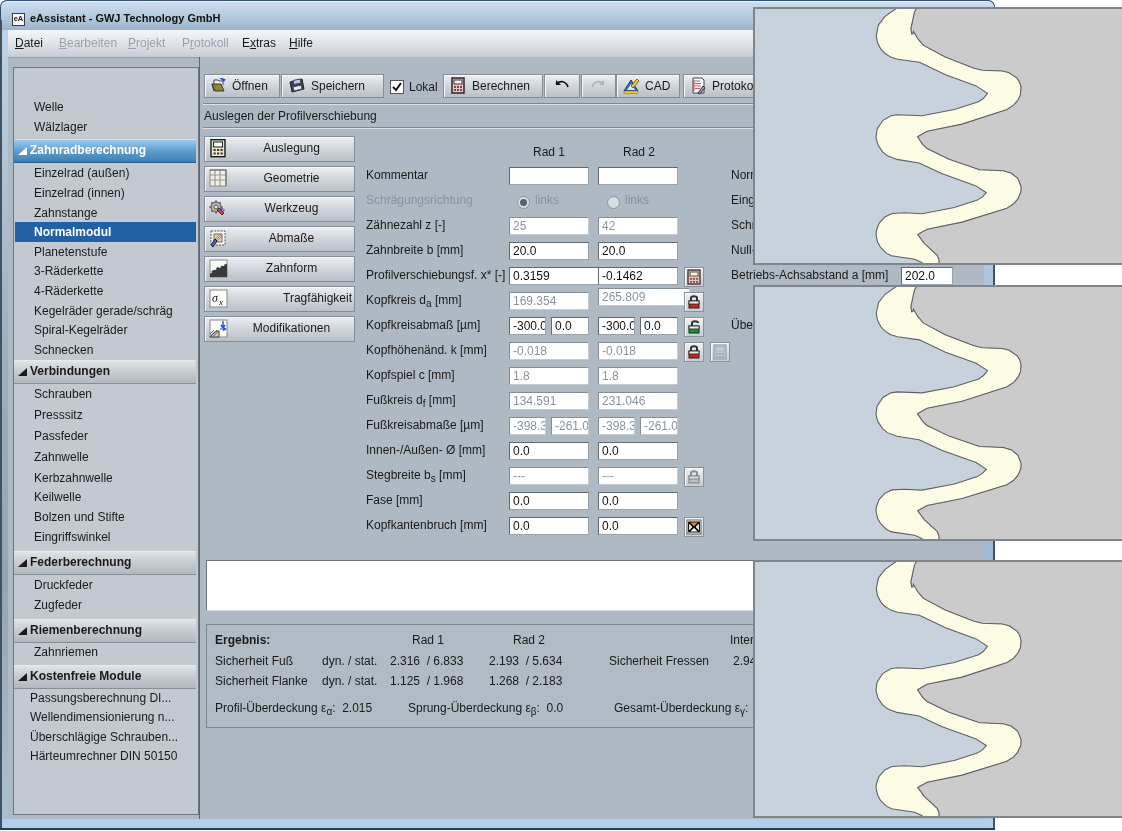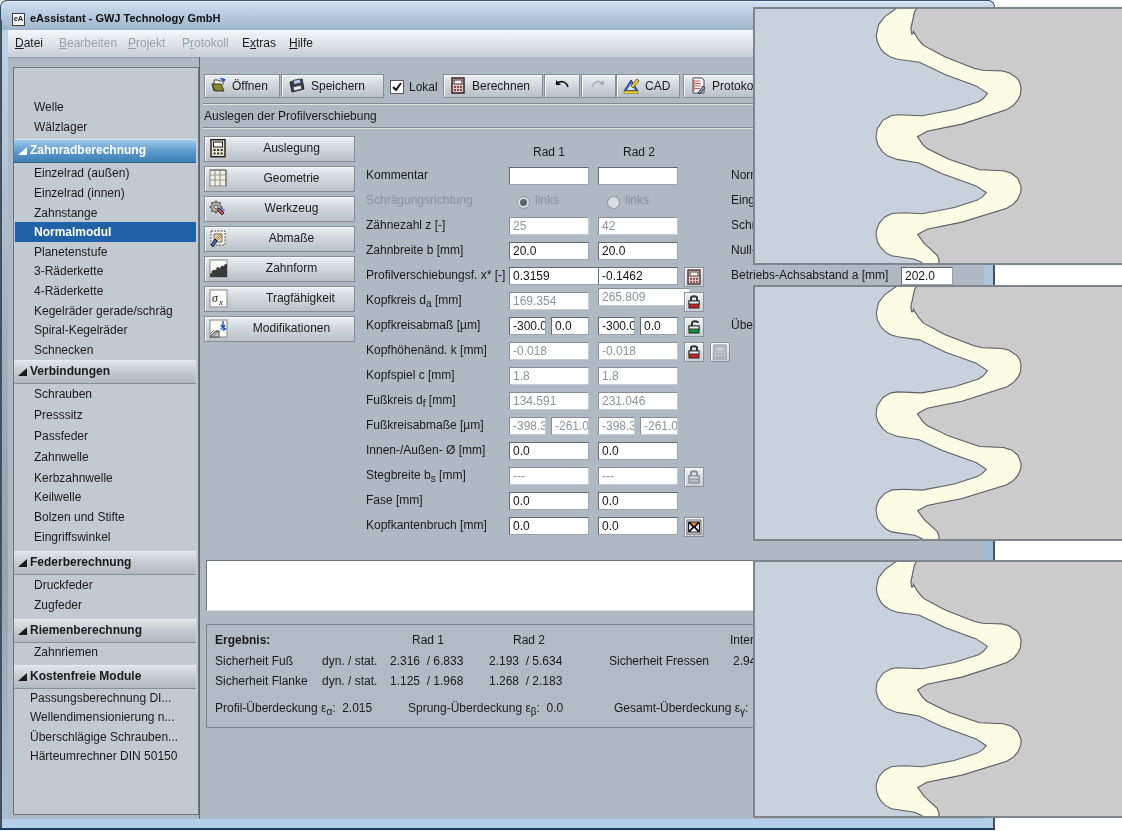--- a/index.html
+++ b/index.html
@@ -240,21 +240,21 @@
       <path d="M18,6 C14,6 13,9 10,9 M10,9 C7,9 7,12 5,12 M5,12 C3,12 3,15 1,15" stroke="#3a3a3a" fill="none" stroke-width="2" stroke-dasharray="2.5,1.8"></path>
     </svg>
     <span style="position:absolute;left:26px;right:2px;top:4px;text-align:center;">Zahnform</span>
   </div>
   <div class="btn3d" style="left:204px;top:286px;width:149px;height:24px;">
     <svg width="19" height="19" style="position:absolute;left:4px;top:2px;">
       <rect x="1" y="1" width="17" height="17" fill="#fbfbf8" stroke="#888"></rect>
       <text x="3" y="13" font-family="Liberation Serif" font-size="12" font-style="italic" fill="#111">σ</text>
       <text x="10" y="16" font-family="Liberation Serif" font-size="9" font-style="italic" fill="#111">x</text>
     </svg>
-    <span style="position:absolute;left:44px;right:2px;top:4px;text-align:center;">Tragfähigkeit</span>
+    <span style="position:absolute;left:44px;right:2px;top:4px;text-align:right;">Tragfähigkeit</span>
   </div>
   <div class="btn3d" style="left:204px;top:316px;width:149px;height:24px;">
     <svg width="19" height="19" style="position:absolute;left:4px;top:2px;">
       <rect x="1" y="1" width="17" height="17" fill="#fbfbf8" stroke="#888"></rect>
       <path d="M1,18 L10,18 L10,12 C6,12 4,14 1,18 Z" fill="#cccccc" stroke="#444"></path>
       <path d="M2,17 L8,11 M4,17.5 L10,11.5 M1,15 L5,11" stroke="#444" stroke-width="0.8"></path>
       <path d="M14,2 L14,9 M14,9 l-2,-3 M14,9 l2,-3" stroke="#2255cc" stroke-width="1.4" fill="none"></path>
       <path d="M11,10 L17,10 M17,10 l-3,-1.5 M17,10 l-3,1.5" stroke="#2255cc" stroke-width="1.2" fill="none"></path>
     </svg>
     <span style="position:absolute;left:26px;right:2px;top:4px;text-align:center;">Modifikationen</span>

